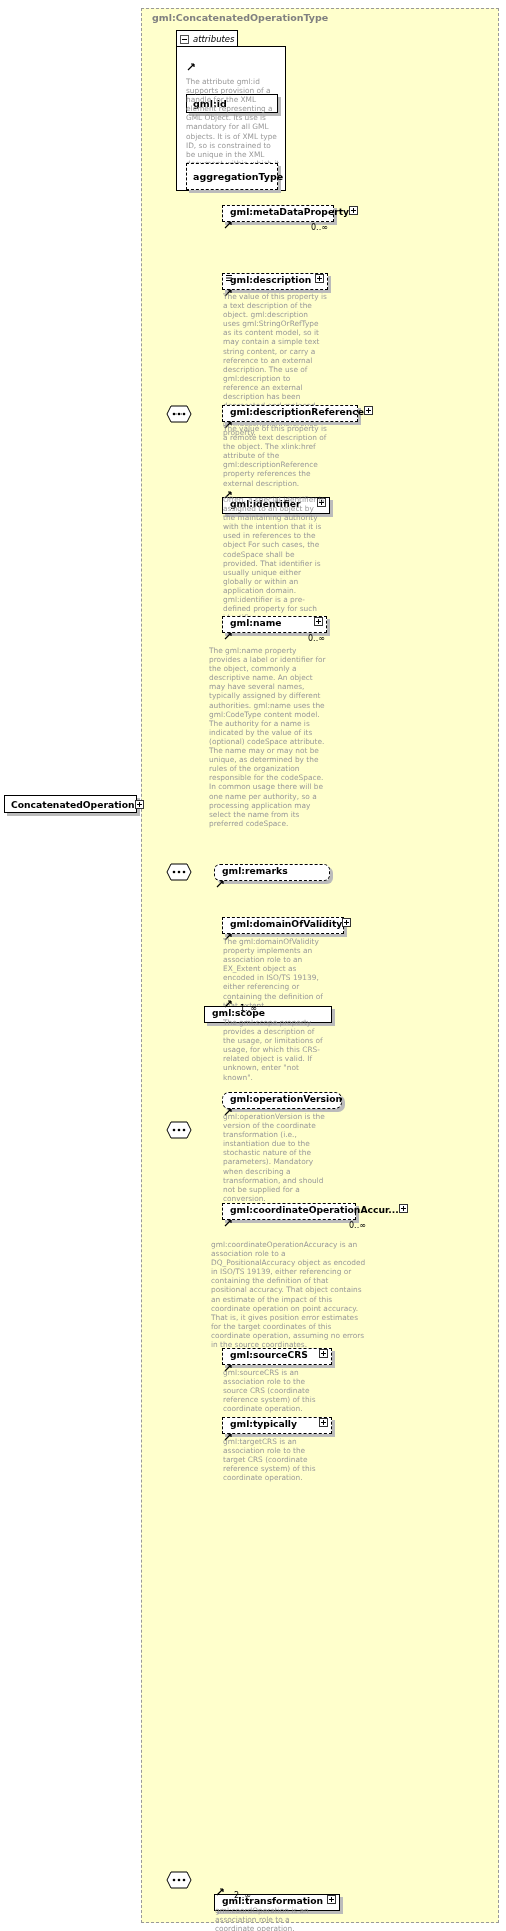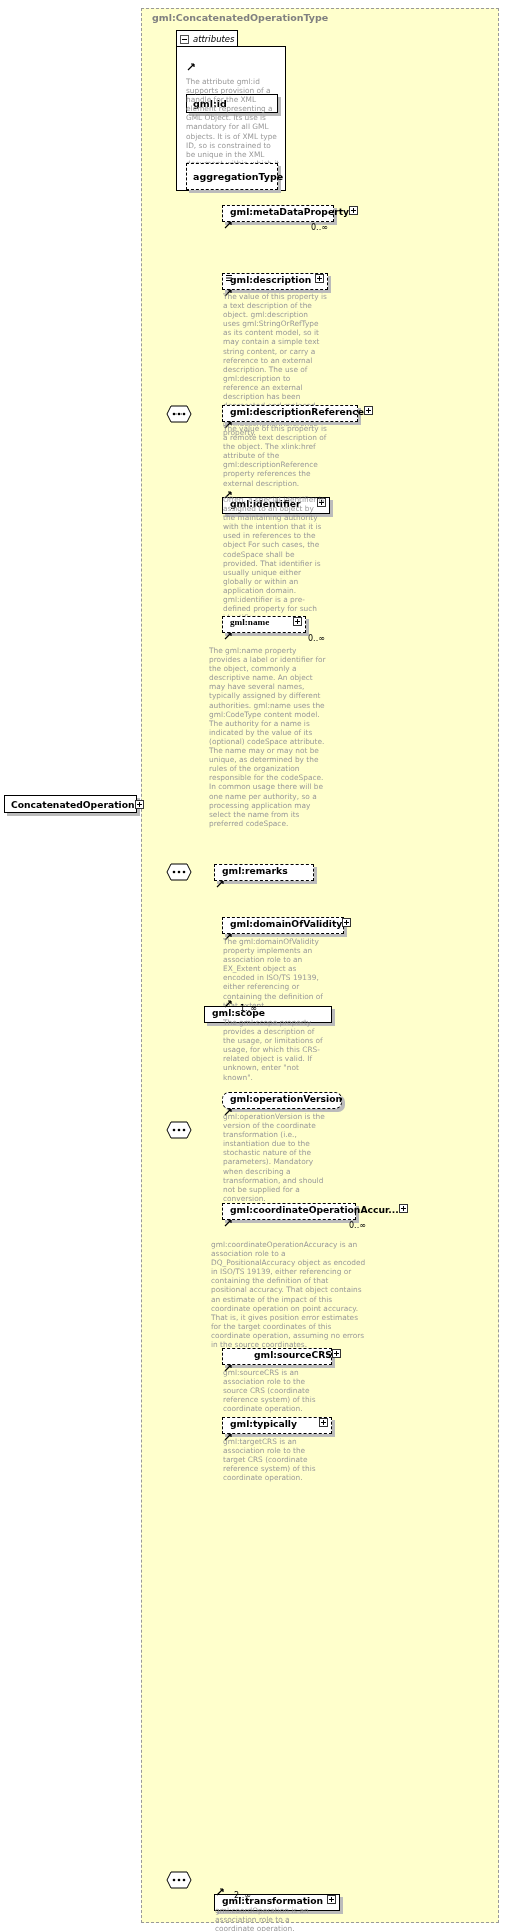--- a/index.html
+++ b/index.html
@@ -297,33 +297,33 @@
   <span class="nm">gml:identifier</span>
   <span class="plus"></span>
 </div>
 <span class="elem-arrow" style="left:224px; top:484px;">
   <svg width="8" height="8" viewBox="0 0 8 8">
       <path d="M1 7 L7 1 M7 1 L4 1 M7 1 L7 4" stroke="#000" stroke-width="1.2" fill="none"></path>
     </svg>
 </span>
 <div class="anno" style="left:223px; top:495px; width:104px;">Often, a special identifier is assigned to an object by the maintaining authority with the intention that it is used in references to the object For such cases, the codeSpace shall be provided. That identifier is usually unique either globally or within an application domain. gml:identifier is a pre-defined property for such identifiers.</div>
 
-<div class="elem" style="left:222px; top:616px; width:84px;font-family:Liberation Serif, serif;">
+<div class="elem" style="left:222px; top:616px; width:105px;">
   <span class="nm">gml:name</span>
   <span class="plus"></span>
 </div>
 <span class="elem-arrow" style="left:224px; top:625px;">
   <svg width="8" height="8" viewBox="0 0 8 8">
       <path d="M1 7 L7 1 M7 1 L4 1 M7 1 L7 4" stroke="#000" stroke-width="1.2" fill="none"></path>
     </svg>
 </span>
 <span class="occ" style="left:308px; top:634px;">0..∞</span>
 <div class="anno" style="left:209px; top:646px; width:118px;">The gml:name property provides a label or identifier for the object, commonly a descriptive name. An object may have several names, typically assigned by different authorities. gml:name uses the gml:CodeType content model.  The authority for a name is indicated by the value of its (optional) codeSpace attribute.  The name may or may not be unique, as determined by the rules of the organization responsible for the codeSpace.  In common usage there will be one name per authority, so a processing application may select the name from its preferred codeSpace.</div>
 
-<div class="elem" style="left:214px; top:864px; width:100px;">
+<div class="elem" style="left:214px; top:864px; width:116px;border-radius:6px;">
   <span class="nm">gml:remarks</span>
 </div>
 <span class="elem-arrow" style="left:216px; top:873px;">
   <svg width="8" height="8" viewBox="0 0 8 8">
       <path d="M1 7 L7 1 M7 1 L4 1 M7 1 L7 4" stroke="#000" stroke-width="1.2" fill="none"></path>
     </svg>
 </span>
 
 <div class="elem" style="left:222px; top:917px; width:122px;">
   <span class="nm">gml:domainOfValidity</span>
@@ -362,21 +362,21 @@
   <span class="plus"></span>
 </div>
 <span class="elem-arrow" style="left:224px; top:1212px;">
   <svg width="8" height="8" viewBox="0 0 8 8">
       <path d="M1 7 L7 1 M7 1 L4 1 M7 1 L7 4" stroke="#000" stroke-width="1.2" fill="none"></path>
     </svg>
 </span>
 <span class="occ" style="left:349px; top:1221px;">0..∞</span>
 <div class="anno" style="left:211px; top:1240px; width:155px;">gml:coordinateOperationAccuracy is an association role to a DQ_PositionalAccuracy object as encoded in ISO/TS 19139, either referencing or containing the definition of that positional accuracy. That object contains an estimate of the impact of this coordinate operation on point accuracy. That is, it gives position error estimates for the target coordinates of this coordinate operation, assuming no errors in the source coordinates.</div>
 
-<div class="elem" style="left:222px; top:1348px; width:110px;padding-left:24px;">
+<div class="elem" style="left:222px; top:1348px; width:110px;">
   <span class="nm">gml:sourceCRS</span>
   <span class="plus"></span>
 </div>
 <span class="elem-arrow" style="left:224px; top:1357px;">
   <svg width="8" height="8" viewBox="0 0 8 8">
       <path d="M1 7 L7 1 M7 1 L4 1 M7 1 L7 4" stroke="#000" stroke-width="1.2" fill="none"></path>
     </svg>
 </span>
 <div class="anno" style="left:223px; top:1368px; width:104px;">gml:sourceCRS is an association role to the source CRS (coordinate reference system) of this coordinate operation.</div>
 

